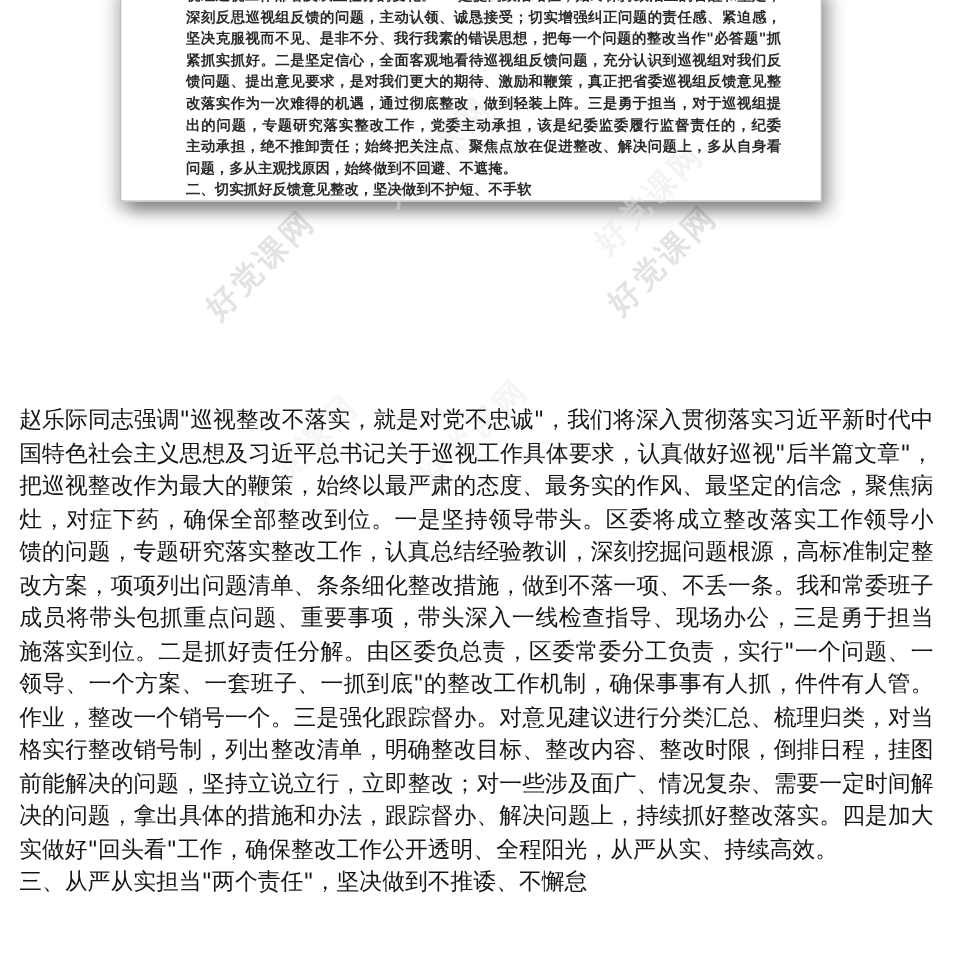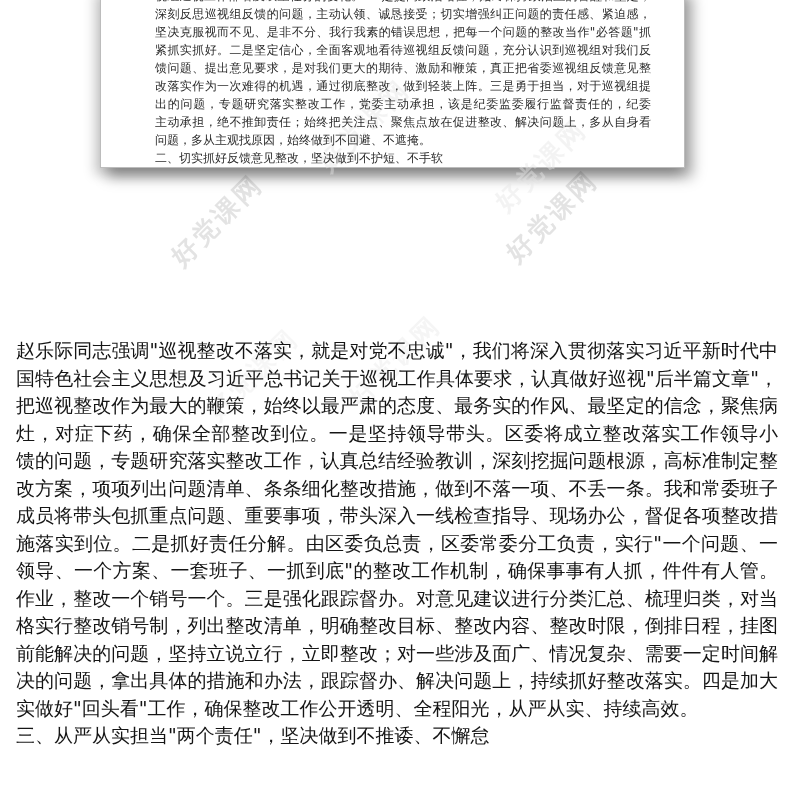--- a/index.html
+++ b/index.html
@@ -70,20 +70,21 @@
     font-size: 12px;
     line-height: 18px;
     color: #2b2b2b;
     z-index: 2;
   }
   .page-card-text .line {
     height: 18px;
     overflow: hidden;
     text-align: justify;
     text-align-last: justify;
+    font-weight: bold;
   }
   .page-card-text .line.no-just,
   .main-text .line.no-just {
     text-align: left;
     text-align-last: left;
   }
 
   
   .main-text {
     position: absolute;
@@ -131,21 +132,21 @@
   </div>
 
   <div class="main-text">
 
   <div class="line">赵乐际同志强调"巡视整改不落实，就是对党不忠诚"，我们将深入贯彻落实习近平新时代中</div>
       <div class="line">国特色社会主义思想及习近平总书记关于巡视工作具体要求，认真做好巡视"后半篇文章"，</div>
       <div class="line">把巡视整改作为最大的鞭策，始终以最严肃的态度、最务实的作风、最坚定的信念，聚焦病</div>
       <div class="line">灶，对症下药，确保全部整改到位。一是坚持领导带头。区委将成立整改落实工作领导小组，</div>
       <div class="line">馈的问题，专题研究落实整改工作，认真总结经验教训，深刻挖掘问题根源，高标准制定整</div>
       <div class="line">改方案，项项列出问题清单、条条细化整改措施，做到不落一项、不丢一条。我和常委班子</div>
-      <div class="line">成员将带头包抓重点问题、重要事项，带头深入一线检查指导、现场办公，督促各项整改措</div>
+      <div class="line">成员将带头包抓重点问题、重要事项，带头深入一线检查指导、现场办公，三是勇于担当</div>
       <div class="line">施落实到位。二是抓好责任分解。由区委负总责，区委常委分工负责，实行"一个问题、一名</div>
       <div class="line">领导、一个方案、一套班子、一抓到底"的整改工作机制，确保事事有人抓，件件有人管。严</div>
       <div class="line">作业，整改一个销号一个。三是强化跟踪督办。对意见建议进行分类汇总、梳理归类，对当</div>
       <div class="line">格实行整改销号制，列出整改清单，明确整改目标、整改内容、整改时限，倒排日程，挂图</div>
       <div class="line">前能解决的问题，坚持立说立行，立即整改；对一些涉及面广、情况复杂、需要一定时间解</div>
       <div class="line">决的问题，拿出具体的措施和办法，跟踪督办、解决问题上，持续抓好整改落实。四是加大社</div>
       <div class="line no-just">实做好"回头看"工作，确保整改工作公开透明、全程阳光，从严从实、持续高效。</div>
       <div class="line no-just">三、从严从实担当"两个责任"，坚决做到不推诿、不懈怠</div>
     </div>
 

